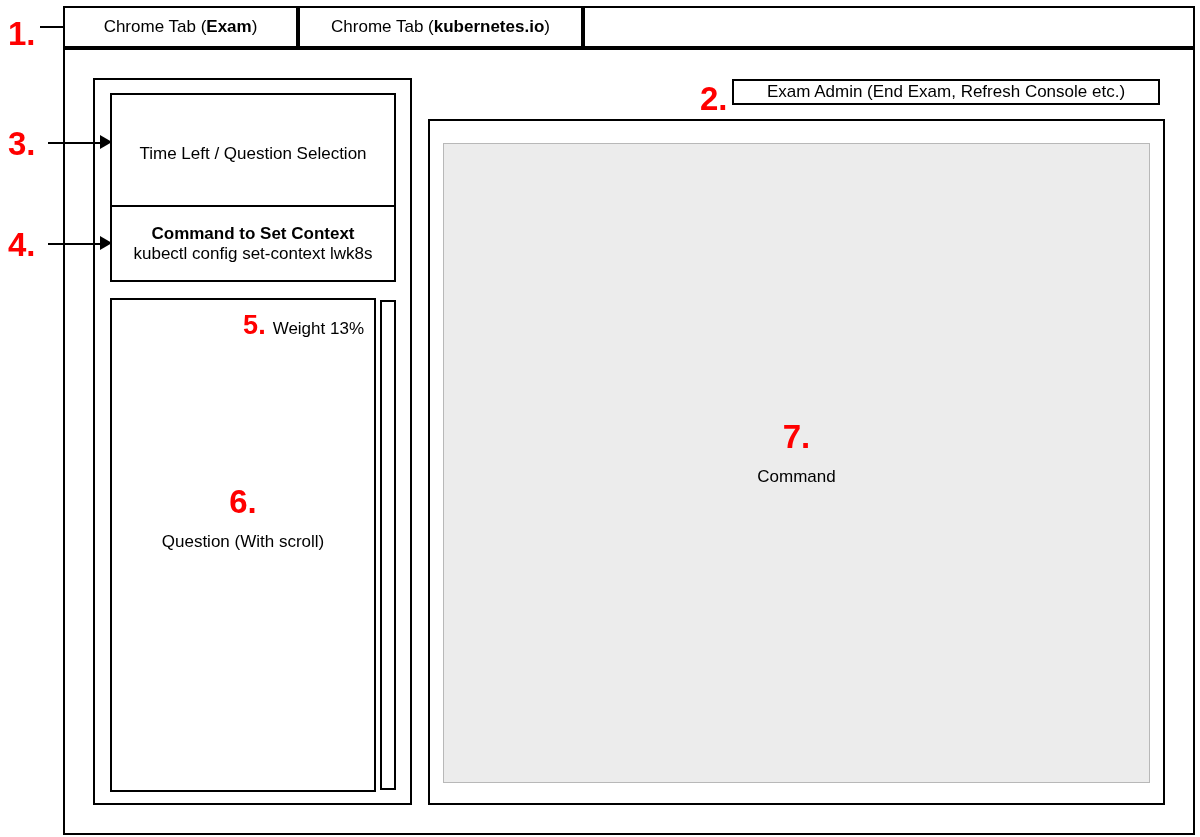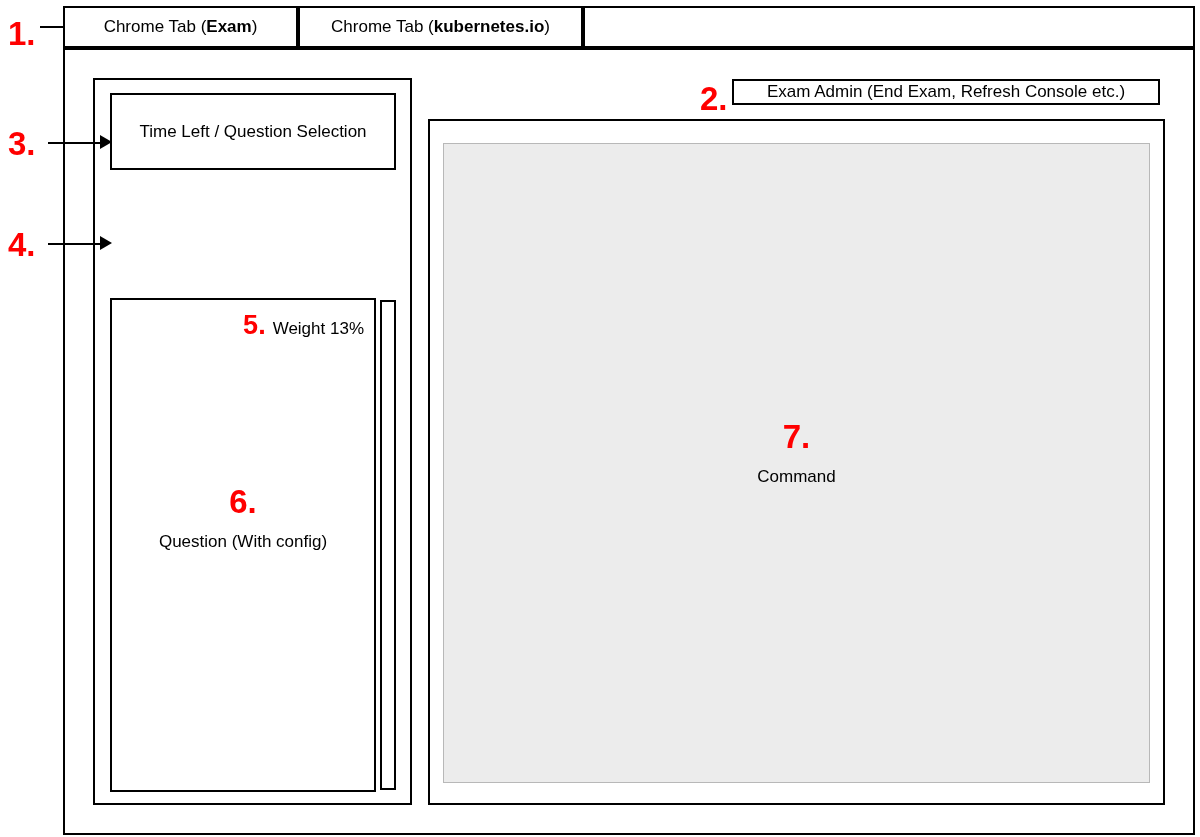--- a/index.html
+++ b/index.html
@@ -172,39 +172,43 @@
   <div class="abs admin-pill" style="left:724px; top:79px; width:428px; height:26px;margin-left:8px;">
     <span>Exam Admin (End Exam, Refresh Console etc.)</span>
   </div>
 
   <div class="abs panel-outline" style="left:93px; top:78px; width:319px; height:727px;"></div>
 
   <div class="callout-num big" style="left:8px; top:127px;">3.</div>
   <div class="leader" style="left:48px; top:142px; width:60px;"></div>
   <div class="arrowhead" style="left:100px; top:135px;"></div>
 
-  <div class="abs inner-box" style="left:110px; top:93px; width:286px; height:77px;">
+  <div class="abs inner-box" style="left:110px; top:93px; width:286px; height:122px;">
     <span class="line-plain">Time Left / Question Selection</span>
   </div>
 
   <div class="callout-num big" style="left:8px; top:228px;">4.</div>
   <div class="leader" style="left:48px; top:243px; width:60px;"></div>
   <div class="arrowhead" style="left:100px; top:236px;"></div>
 
+  <div class="abs inner-box" style="left:110px; top:205px; width:286px; height:77px;">
+    <span class="line-strong">Command to Set Context</span>
+    <span class="line-plain">kubectl config set-context lwk8s</span>
+  </div>
 
   <div class="abs question-box" style="left:110px; top:298px; width:266px; height:494px;">
 
     <div class="weight-row">
       <span class="num">5.</span>
       <span>Weight 13%</span>
     </div>
 
     <div class="center-stack" style="top:185px;">
       <span class="num">6.</span>
-      <span class="cap">Question (With config)</span>
+      <span class="cap">Question (With scroll)</span>
     </div>
   </div>
 
   <div class="abs scroll-track" style="left:380px; top:300px; width:16px; height:490px;"></div>
 
   <div class="abs terminal-outer" style="left:428px; top:119px; width:737px; height:686px;">
     <div class="abs terminal-screen" style="left:13px; top:22px; width:707px; height:640px;">
       <div class="center-stack" style="top:276px;">
         <span class="num">7.</span>
         <span class="cap">Command</span>

